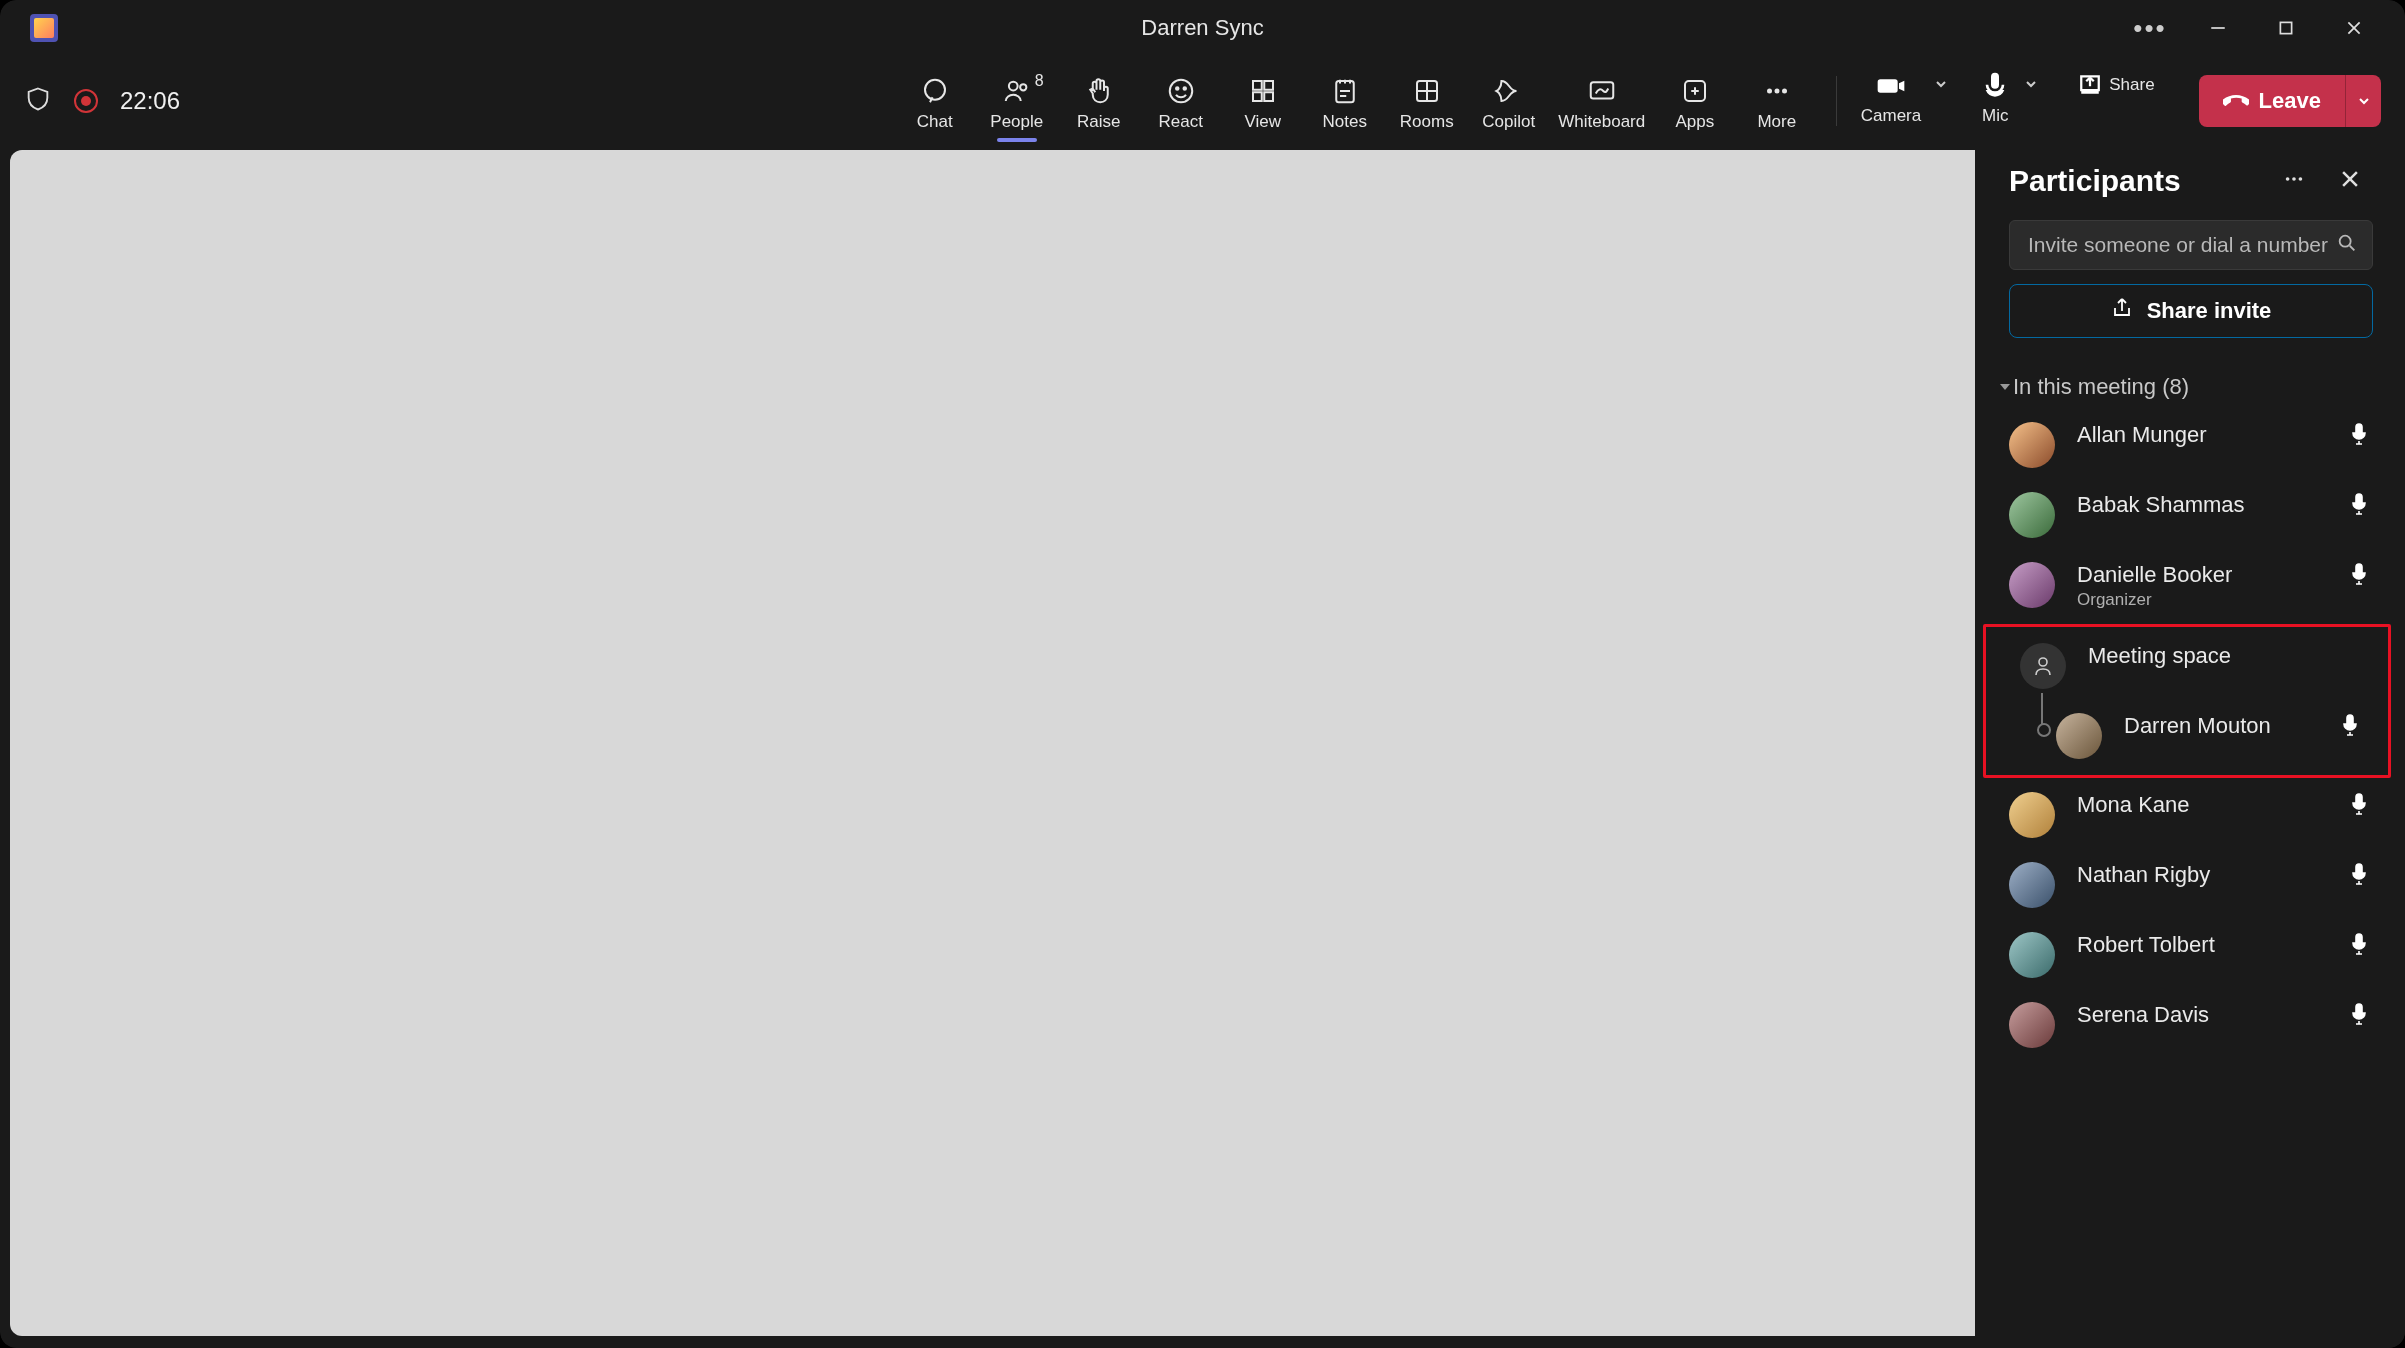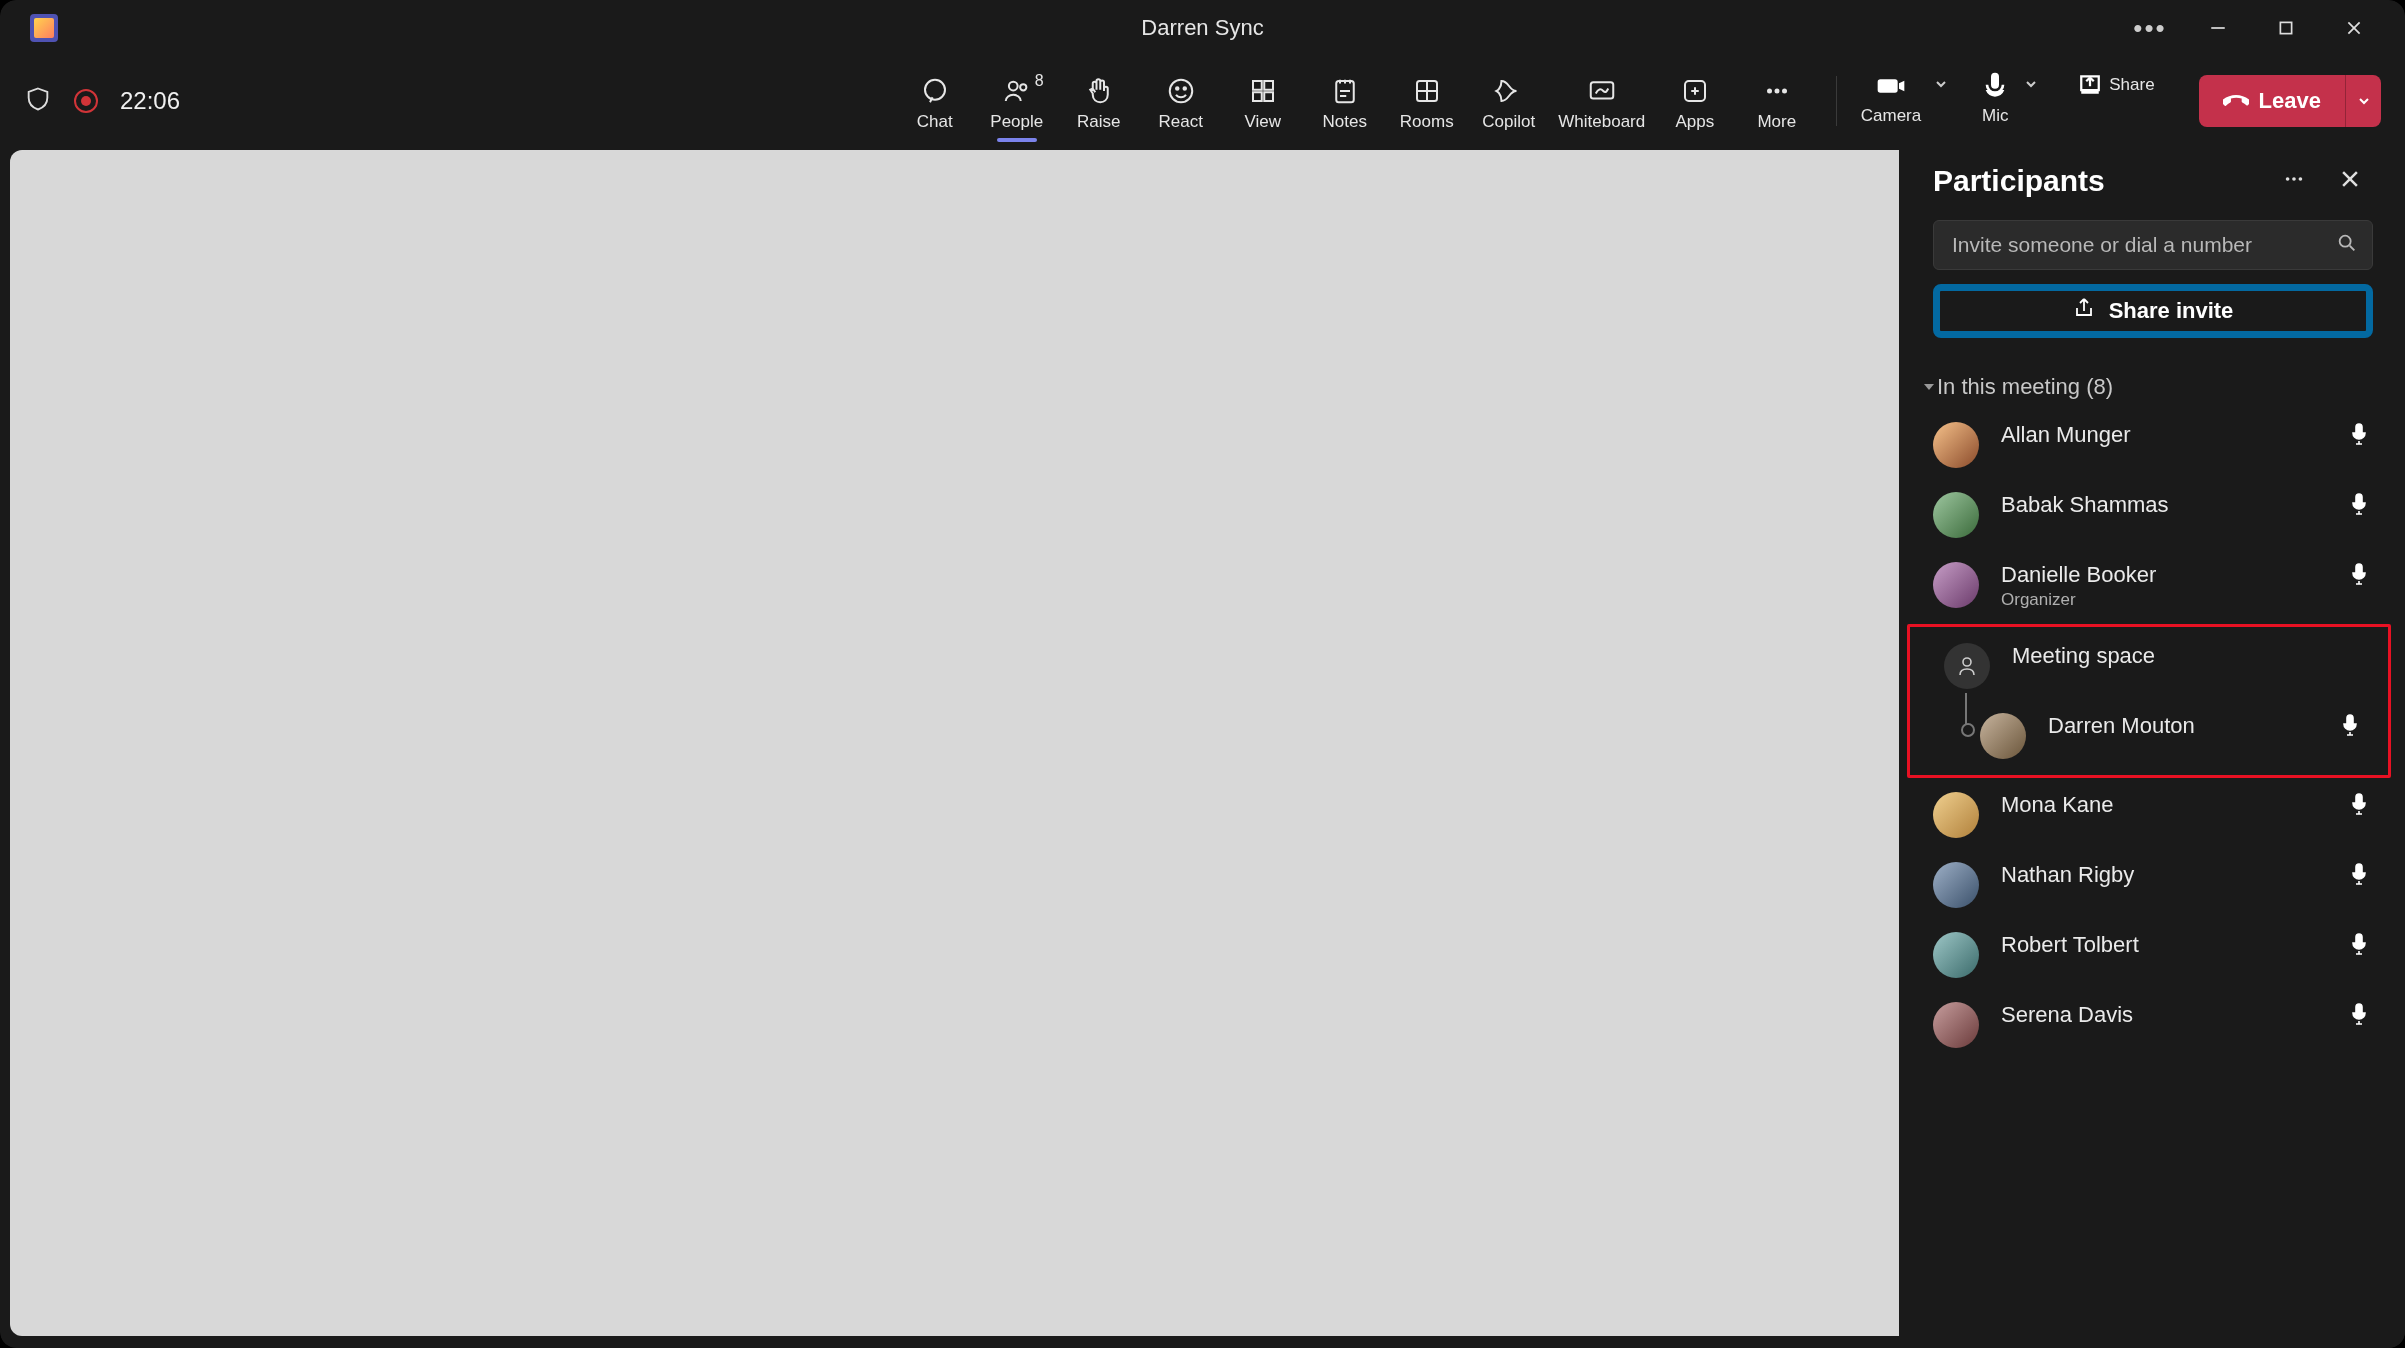--- a/index.html
+++ b/index.html
@@ -41,31 +41,31 @@
   .share-btn svg { width:30px; height:30px; fill:#fff;}
   .leave-wrap { display:flex; margin-left: 18px; }
   .leave-btn { background:#c4314b; height:52px; border-radius: 8px 0 0 8px; display:flex; align-items:center; gap:10px; padding: 0 24px; font-size: 22px; font-weight:600; cursor:pointer; }
   .leave-btn svg { width:26px; height:26px; fill:#fff; }
   .leave-drop { background:#c4314b; height:52px; width:36px; border-radius:0 8px 8px 0; display:flex; align-items:center; justify-content:center; border-left:1px solid rgba(0,0,0,0.25); cursor:pointer;}
   .leave-drop svg { width:16px; height:16px; }
 
   
   .main { flex:1; display:flex; background:#1a1a1a; }
   .stage { flex:1; background:#d8d8d8; border-radius: 12px 0 0 12px; margin: 4px 0 12px 10px; }
-  .side-panel { width: 506px; background:#1a1a1a; display:flex; flex-direction:column; padding: 0 8px 12px 0; }
+  .side-panel { width: 430px; background:#1a1a1a; display:flex; flex-direction:column; padding: 0 8px 12px 0; }
   .panel-header { display:flex; align-items:center; padding: 18px 24px 14px 34px; }
   .panel-title { font-size: 30px; font-weight:700; }
   .panel-header-right { margin-left:auto; display:flex; align-items:center; gap: 34px; padding-right: 12px; }
   .hdr-icon { color:#e0e0e0; cursor:pointer; }
   .hdr-icon svg { width:22px; height:22px; }
 
   .invite-row { padding: 8px 24px 0 34px; display:flex; flex-direction:column; gap: 14px; }
   .invite-input { background:#2b2b2b; border:1px solid #3a3a3a; height:50px; border-radius:6px; display:flex; align-items:center; padding: 0 14px 0 18px; color:#b8b8b8; font-size:21px; justify-content:space-between; }
   .invite-input svg { width:22px; height:22px; }
-  .share-invite-btn { border:7px solid #0369a1; height:54px; border-radius:8px; display:flex; align-items:center; justify-content:center; gap:12px; font-size:22px; font-weight:600; cursor:pointer;text-align:right; }
+  .share-invite-btn { border:1px solid #0369a1; height:54px; border-radius:8px; display:flex; align-items:center; justify-content:center; gap:12px; font-size:22px; font-weight:600; cursor:pointer;text-align:right; }
   .share-invite-btn svg { width:24px; height:24px; }
 
   .section-label { display:flex; align-items:center; padding: 36px 0 10px 22px; color:#c8c8c8; font-size:22px; }
   .section-label svg { width:16px; height:16px; }
 
   .plist { display:flex; flex-direction:column; }
   .prow { display:flex; align-items:flex-start; padding: 12px 26px 12px 34px; gap: 22px; }
   .avatar { width:46px; height:46px; border-radius:50%; background: linear-gradient(135deg,#888,#555); flex-shrink:0; }
   .avatar.a1{background:linear-gradient(135deg,#f6c28b,#8a4a2a);} 
   .avatar.a2{background:linear-gradient(135deg,#9ec7a0,#3a6a3a);} 

